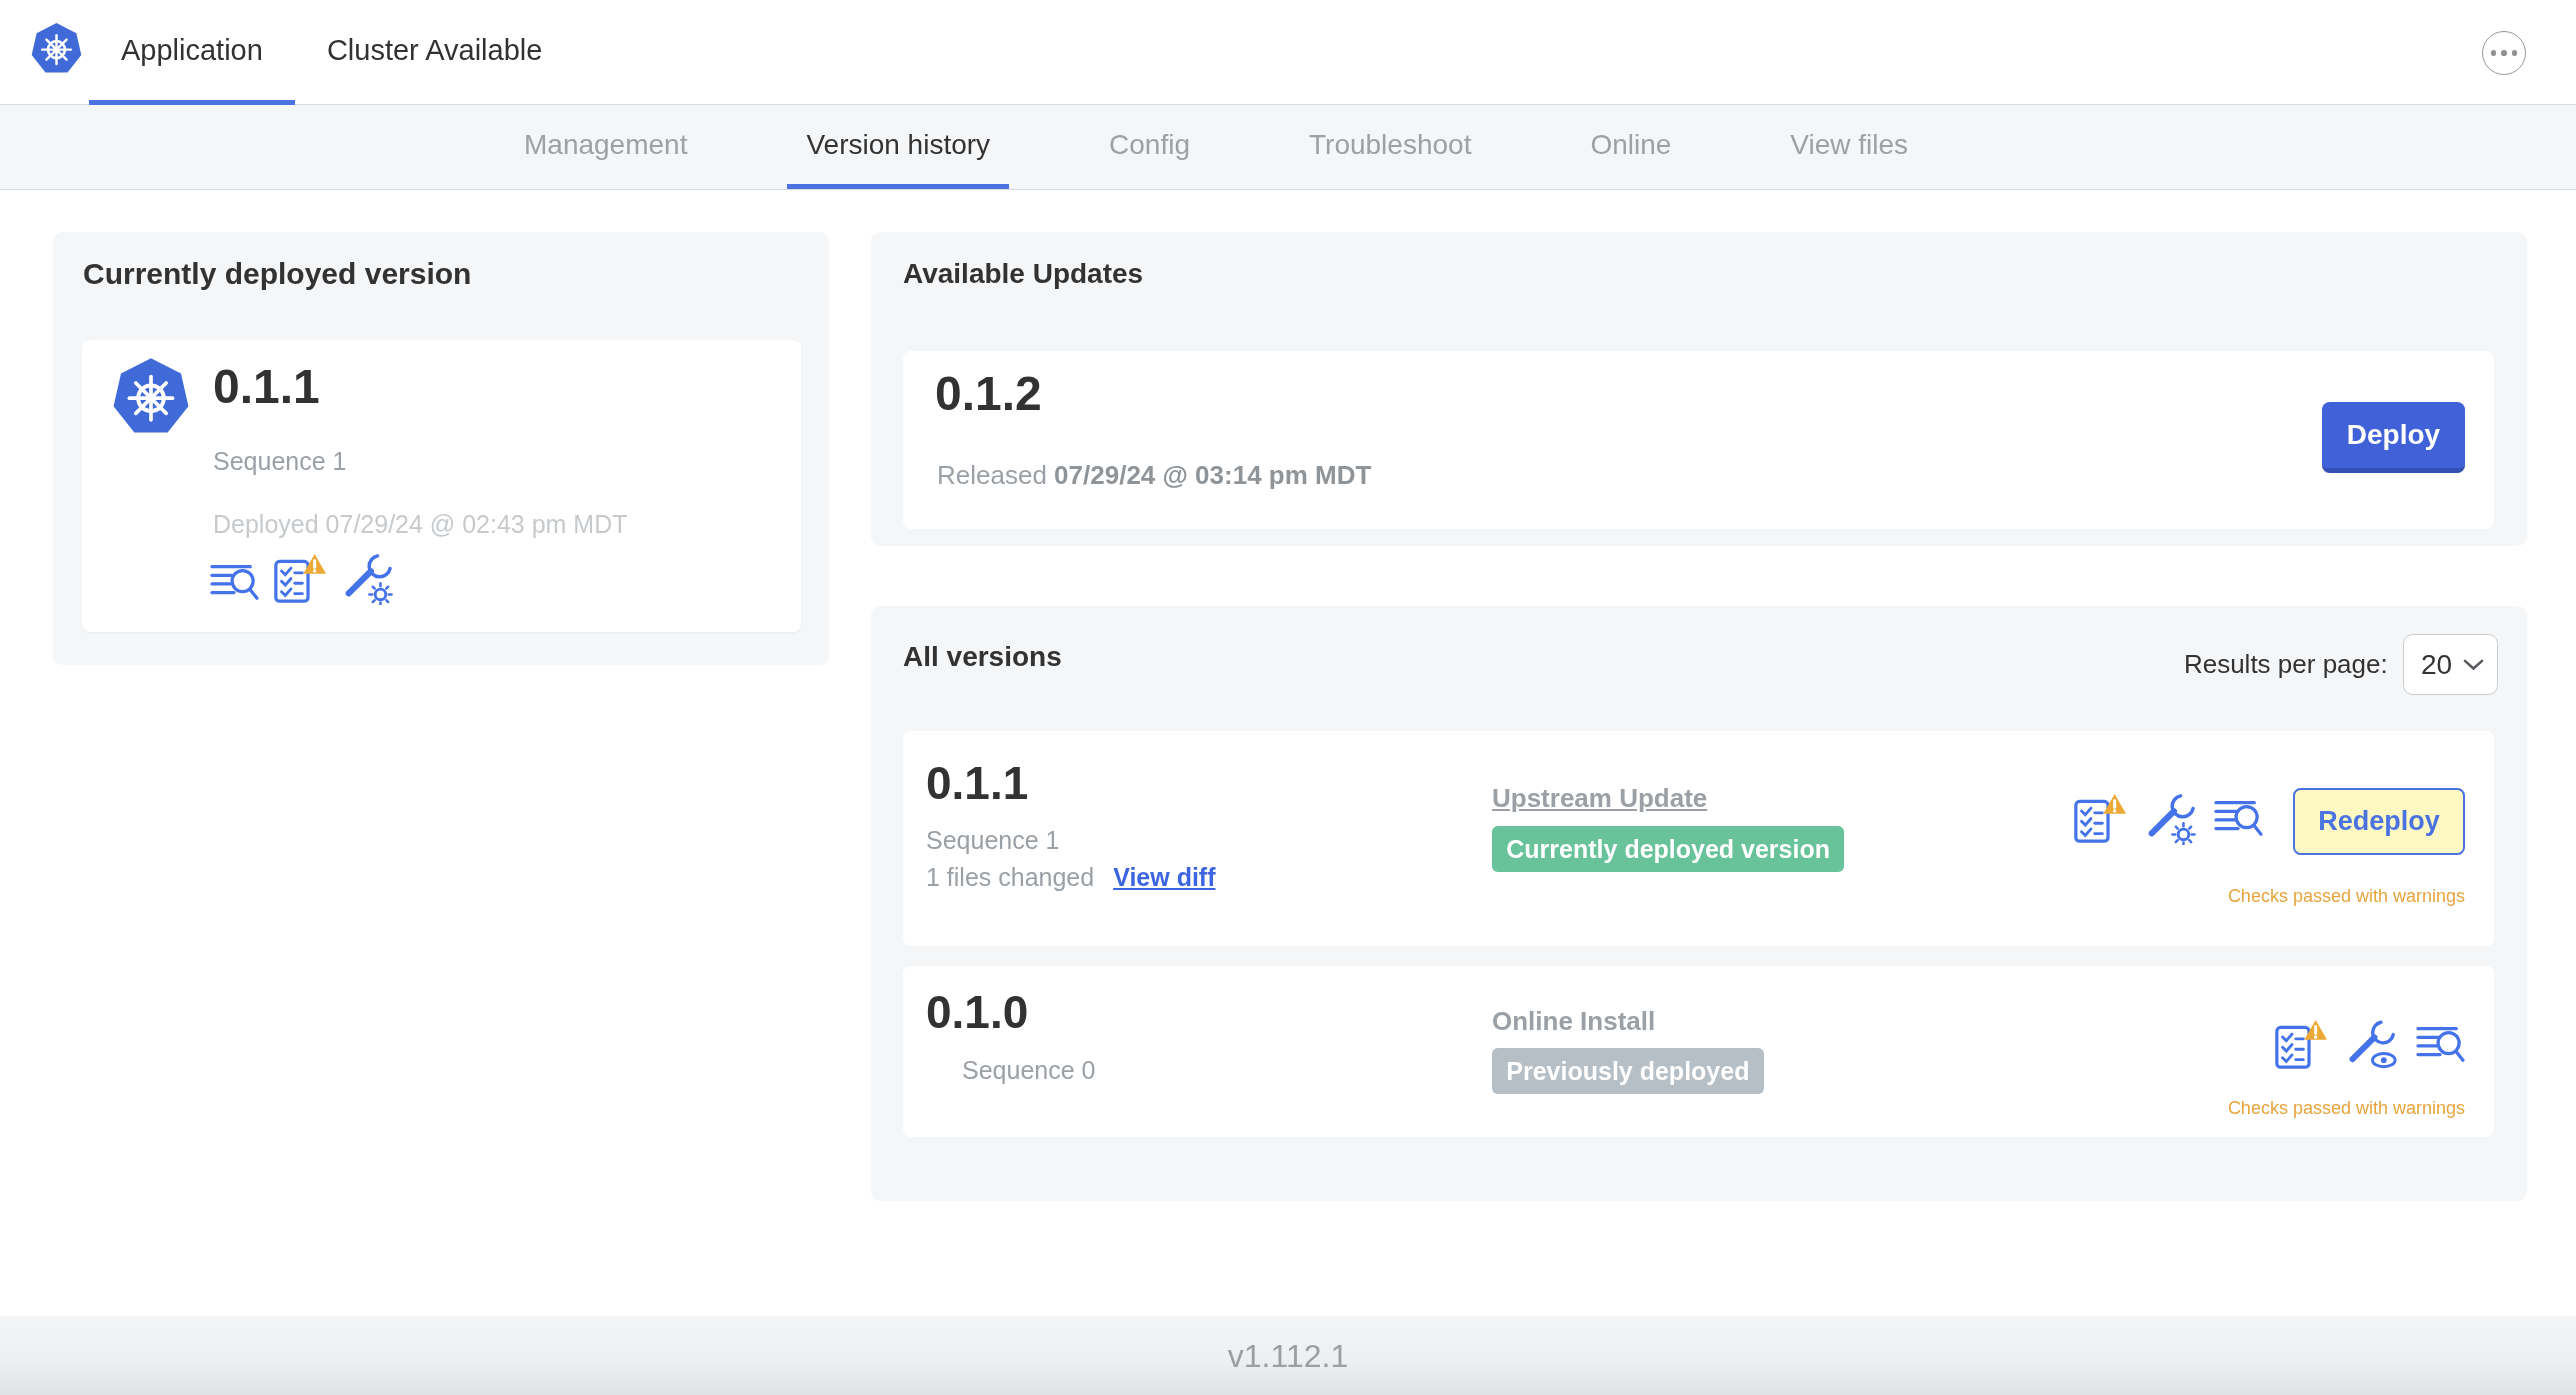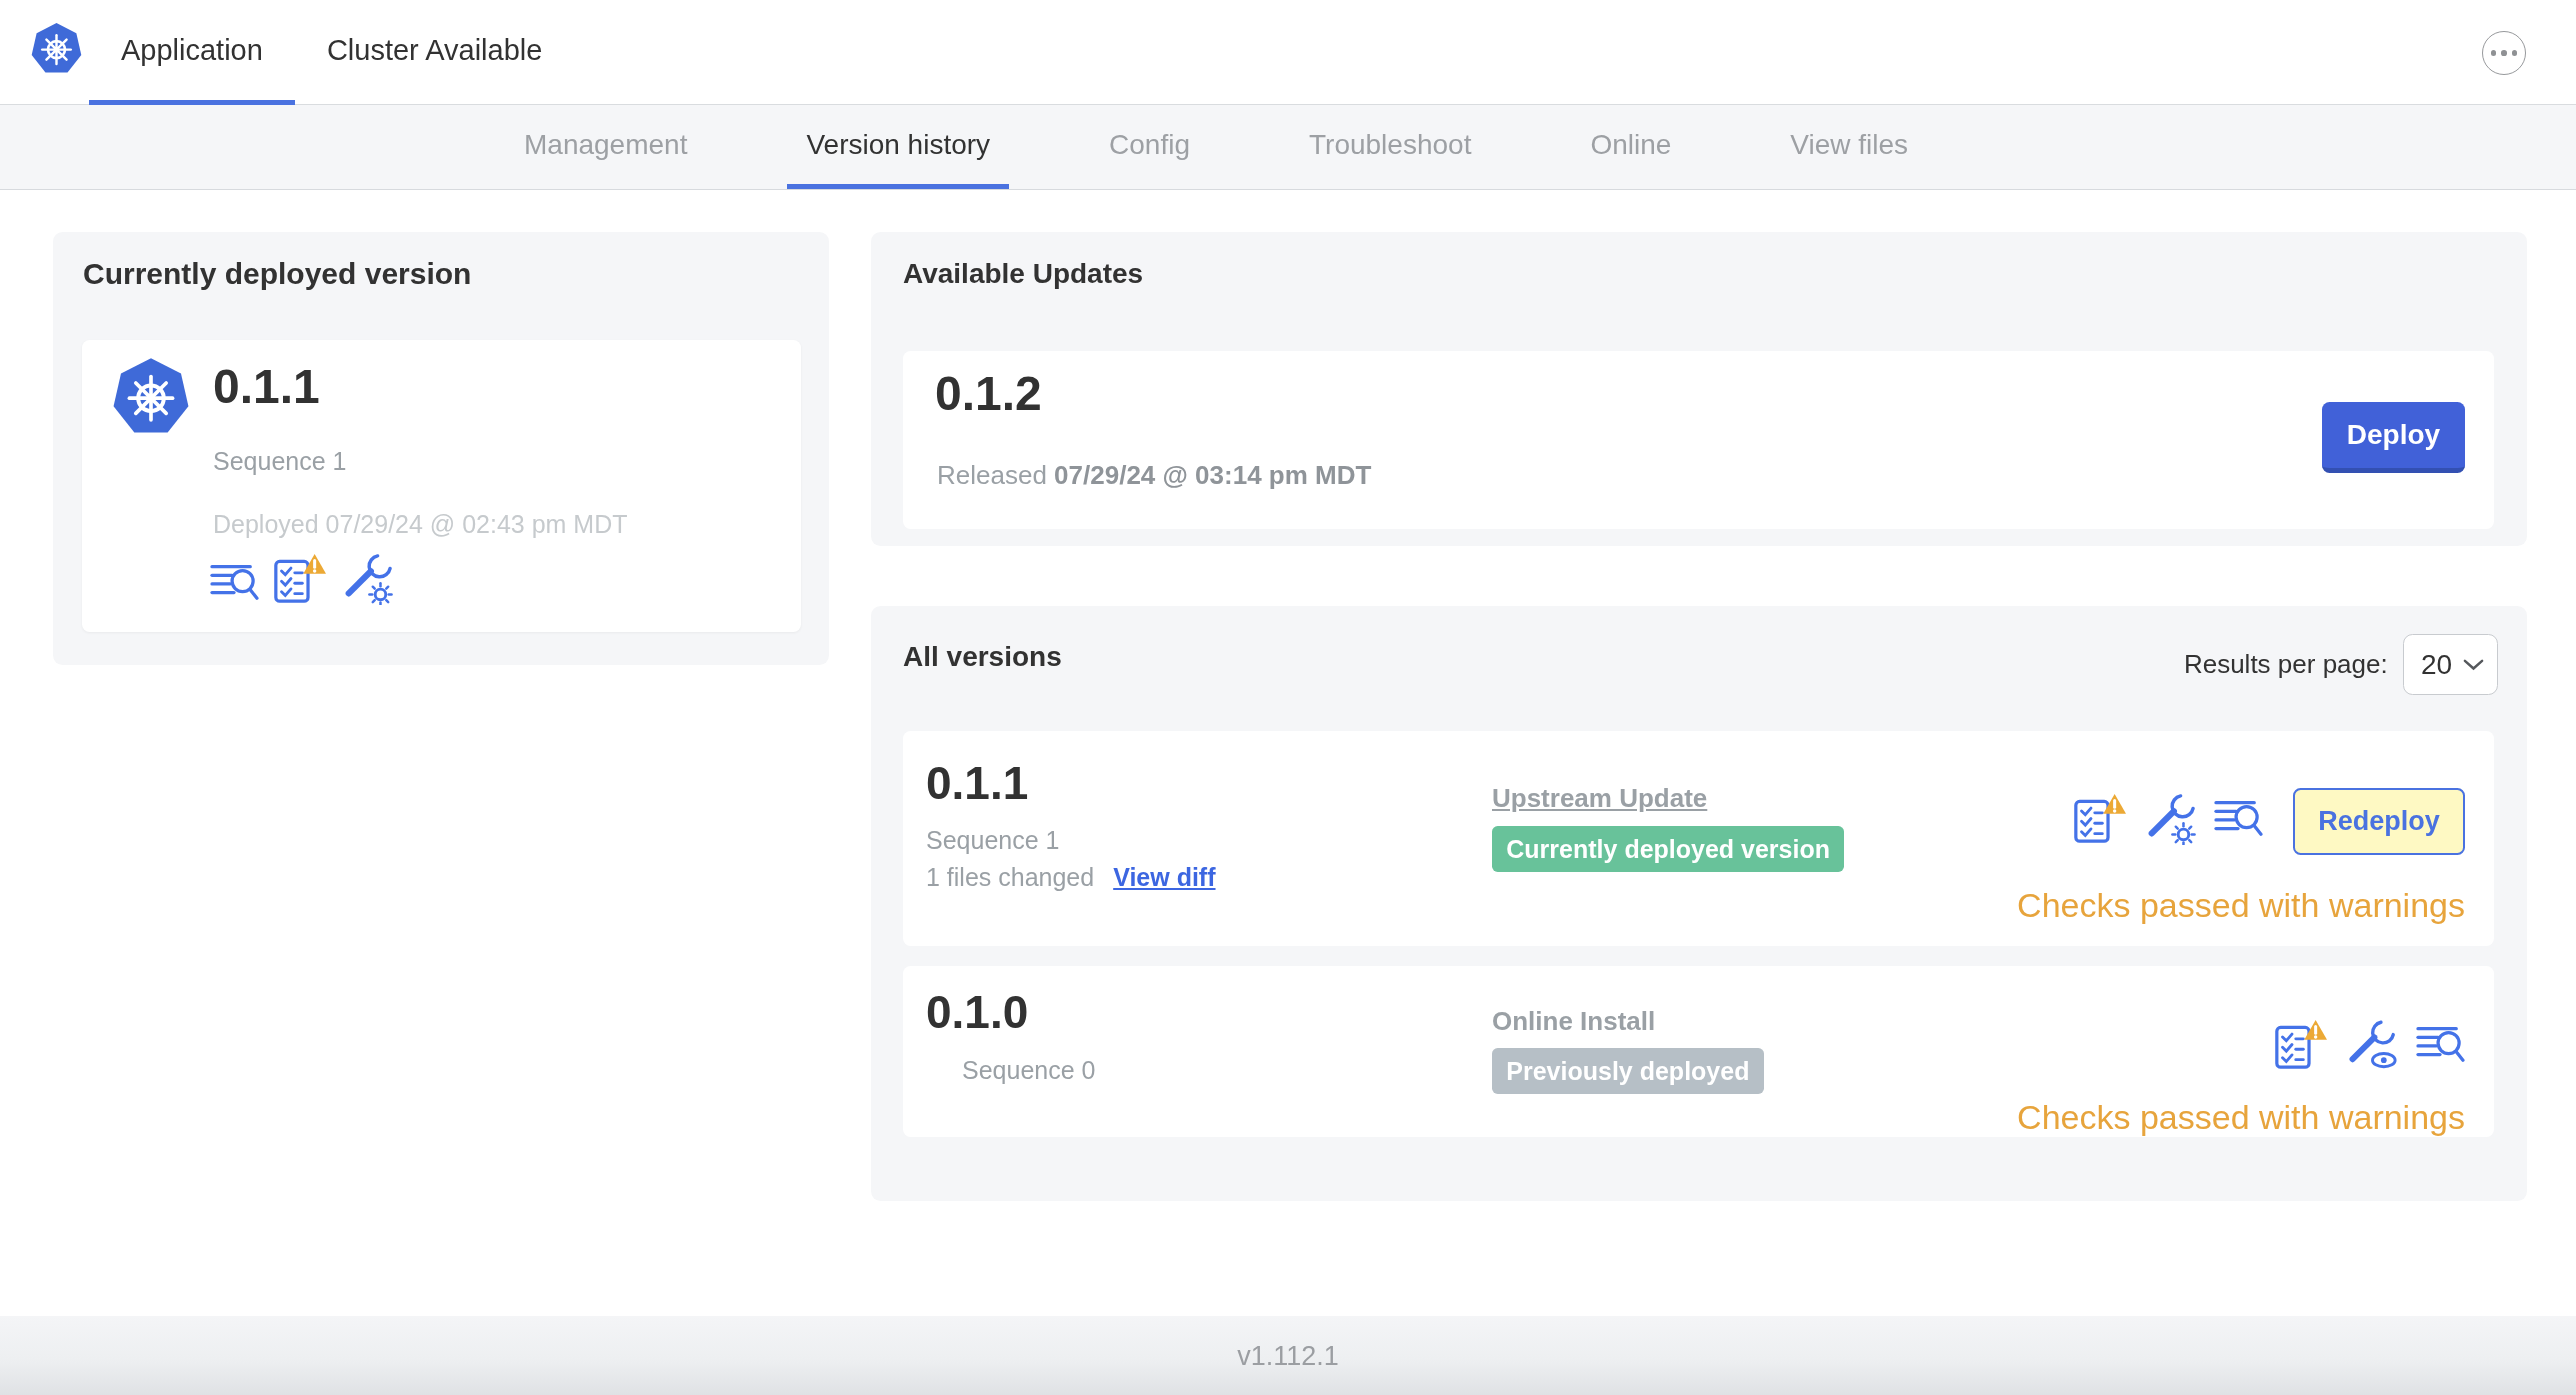--- a/index.html
+++ b/index.html
@@ -86,28 +86,28 @@
     padding:8.6px 14.3px; border-radius:5.7px; }
   .vrow1 .v-badge { top:95px; background:#68c29a; }
   .vrow2 .v-badge { top:82px; background:#b6bfc6; }
   .v-icons { position:absolute; display:flex; gap:17px; align-items:center; }
   .vrow1 .v-icons { right:231px; top:61px; }
   .vrow2 .v-icons { right:29px; top:52px; }
   .redeploy-btn { position:absolute; right:29px; top:57px; width:172px; height:67px;
     background:#fef9c3; border:2.9px solid #4a72e0; border-radius:7.6px; color:#4a72e0;
     font-size:27px; font-weight:700; cursor:pointer;
     font-family:"Liberation Sans","DejaVu Sans",sans-serif; }
-  .v-status { position:absolute; right:29px; font-size:34px; color:#e7a43c; }
+  .v-status { position:absolute; right:29px; font-size:18px; color:#e7a43c; }
   .vrow1 .v-status { top:155px; } .vrow2 .v-status { top:132px; }
 
   
   .footer { position:absolute; left:0; right:0; top:1316px; height:80px;
     background:linear-gradient(180deg,#f4f5f7 0%,#edeff1 55%,#dfe1e4 100%);
     display:flex; align-items:center; justify-content:center;
-    font-size:27px; color:#9b9ea2; }
+    font-size:32px; color:#9b9ea2; }
 
   svg { display:block; }
 </style>
 </head>
 <body>
 
 <div class="header">
   <span class="logo">
     <svg viewBox="0 0 100 104">
       <polygon points="50,4 87.5,23 96.8,64 70.8,97 29.2,97 3.2,64 12.5,23" fill="#3f6ad8"></polygon>

